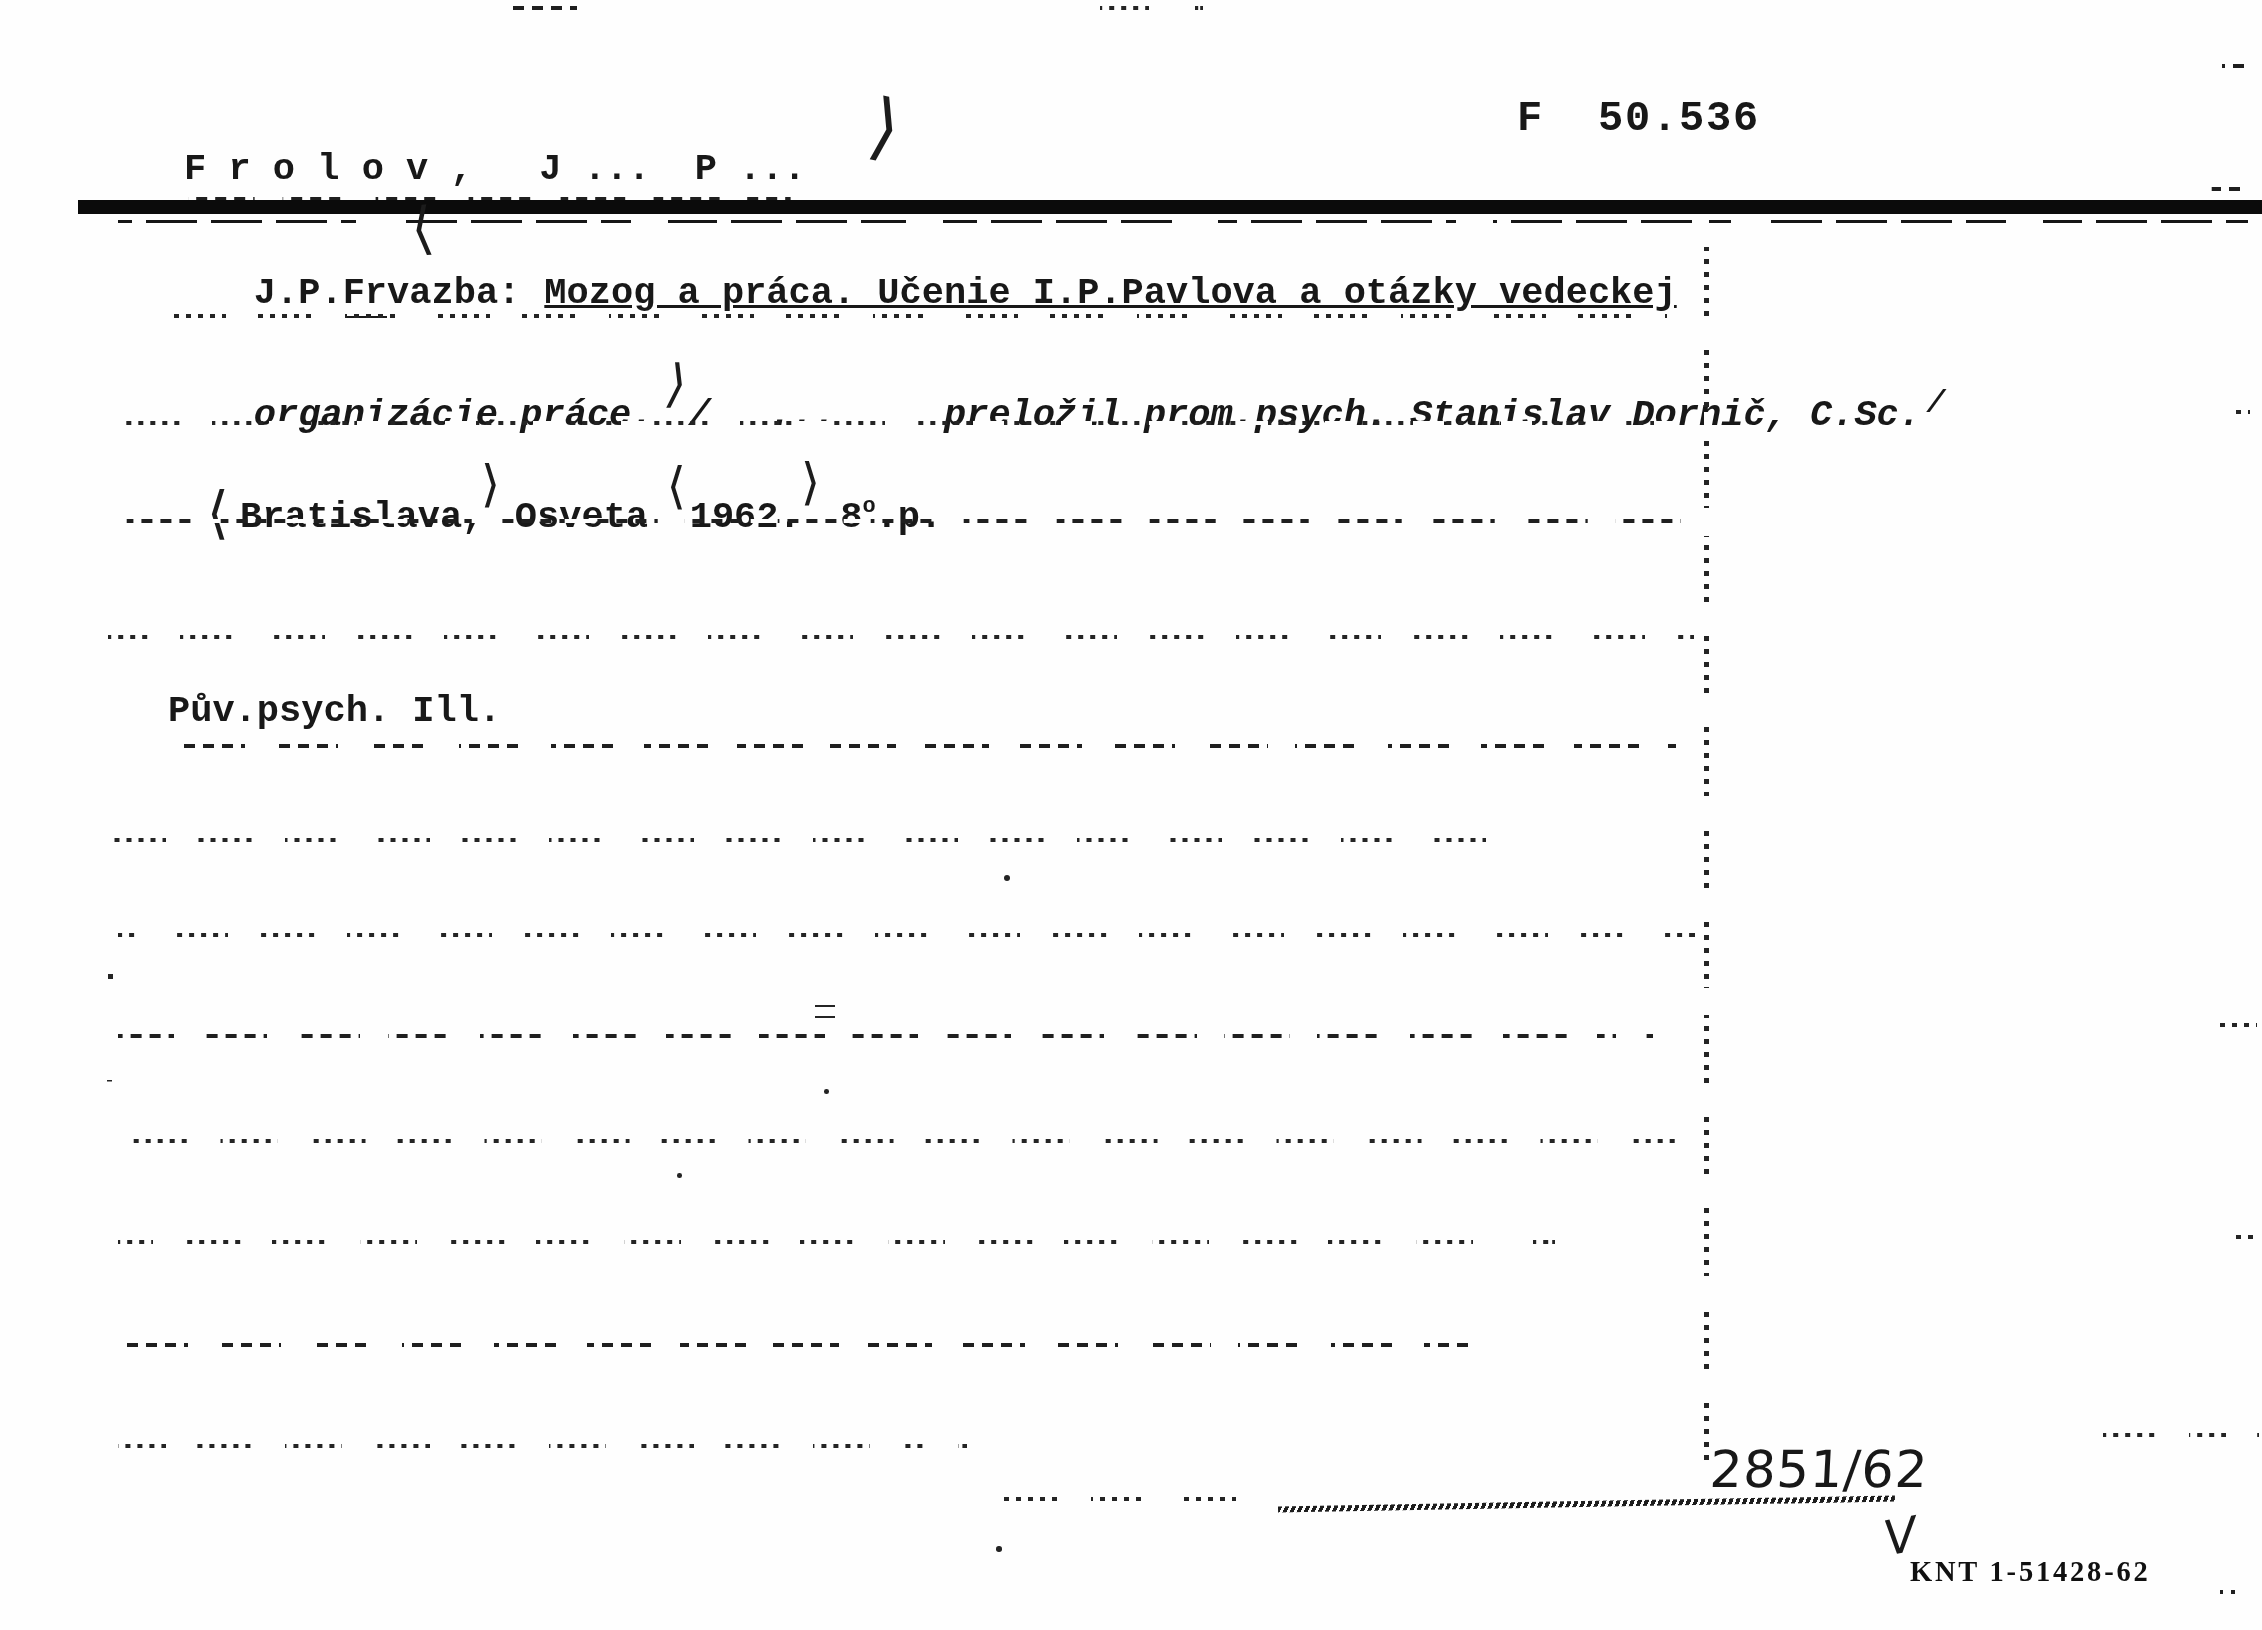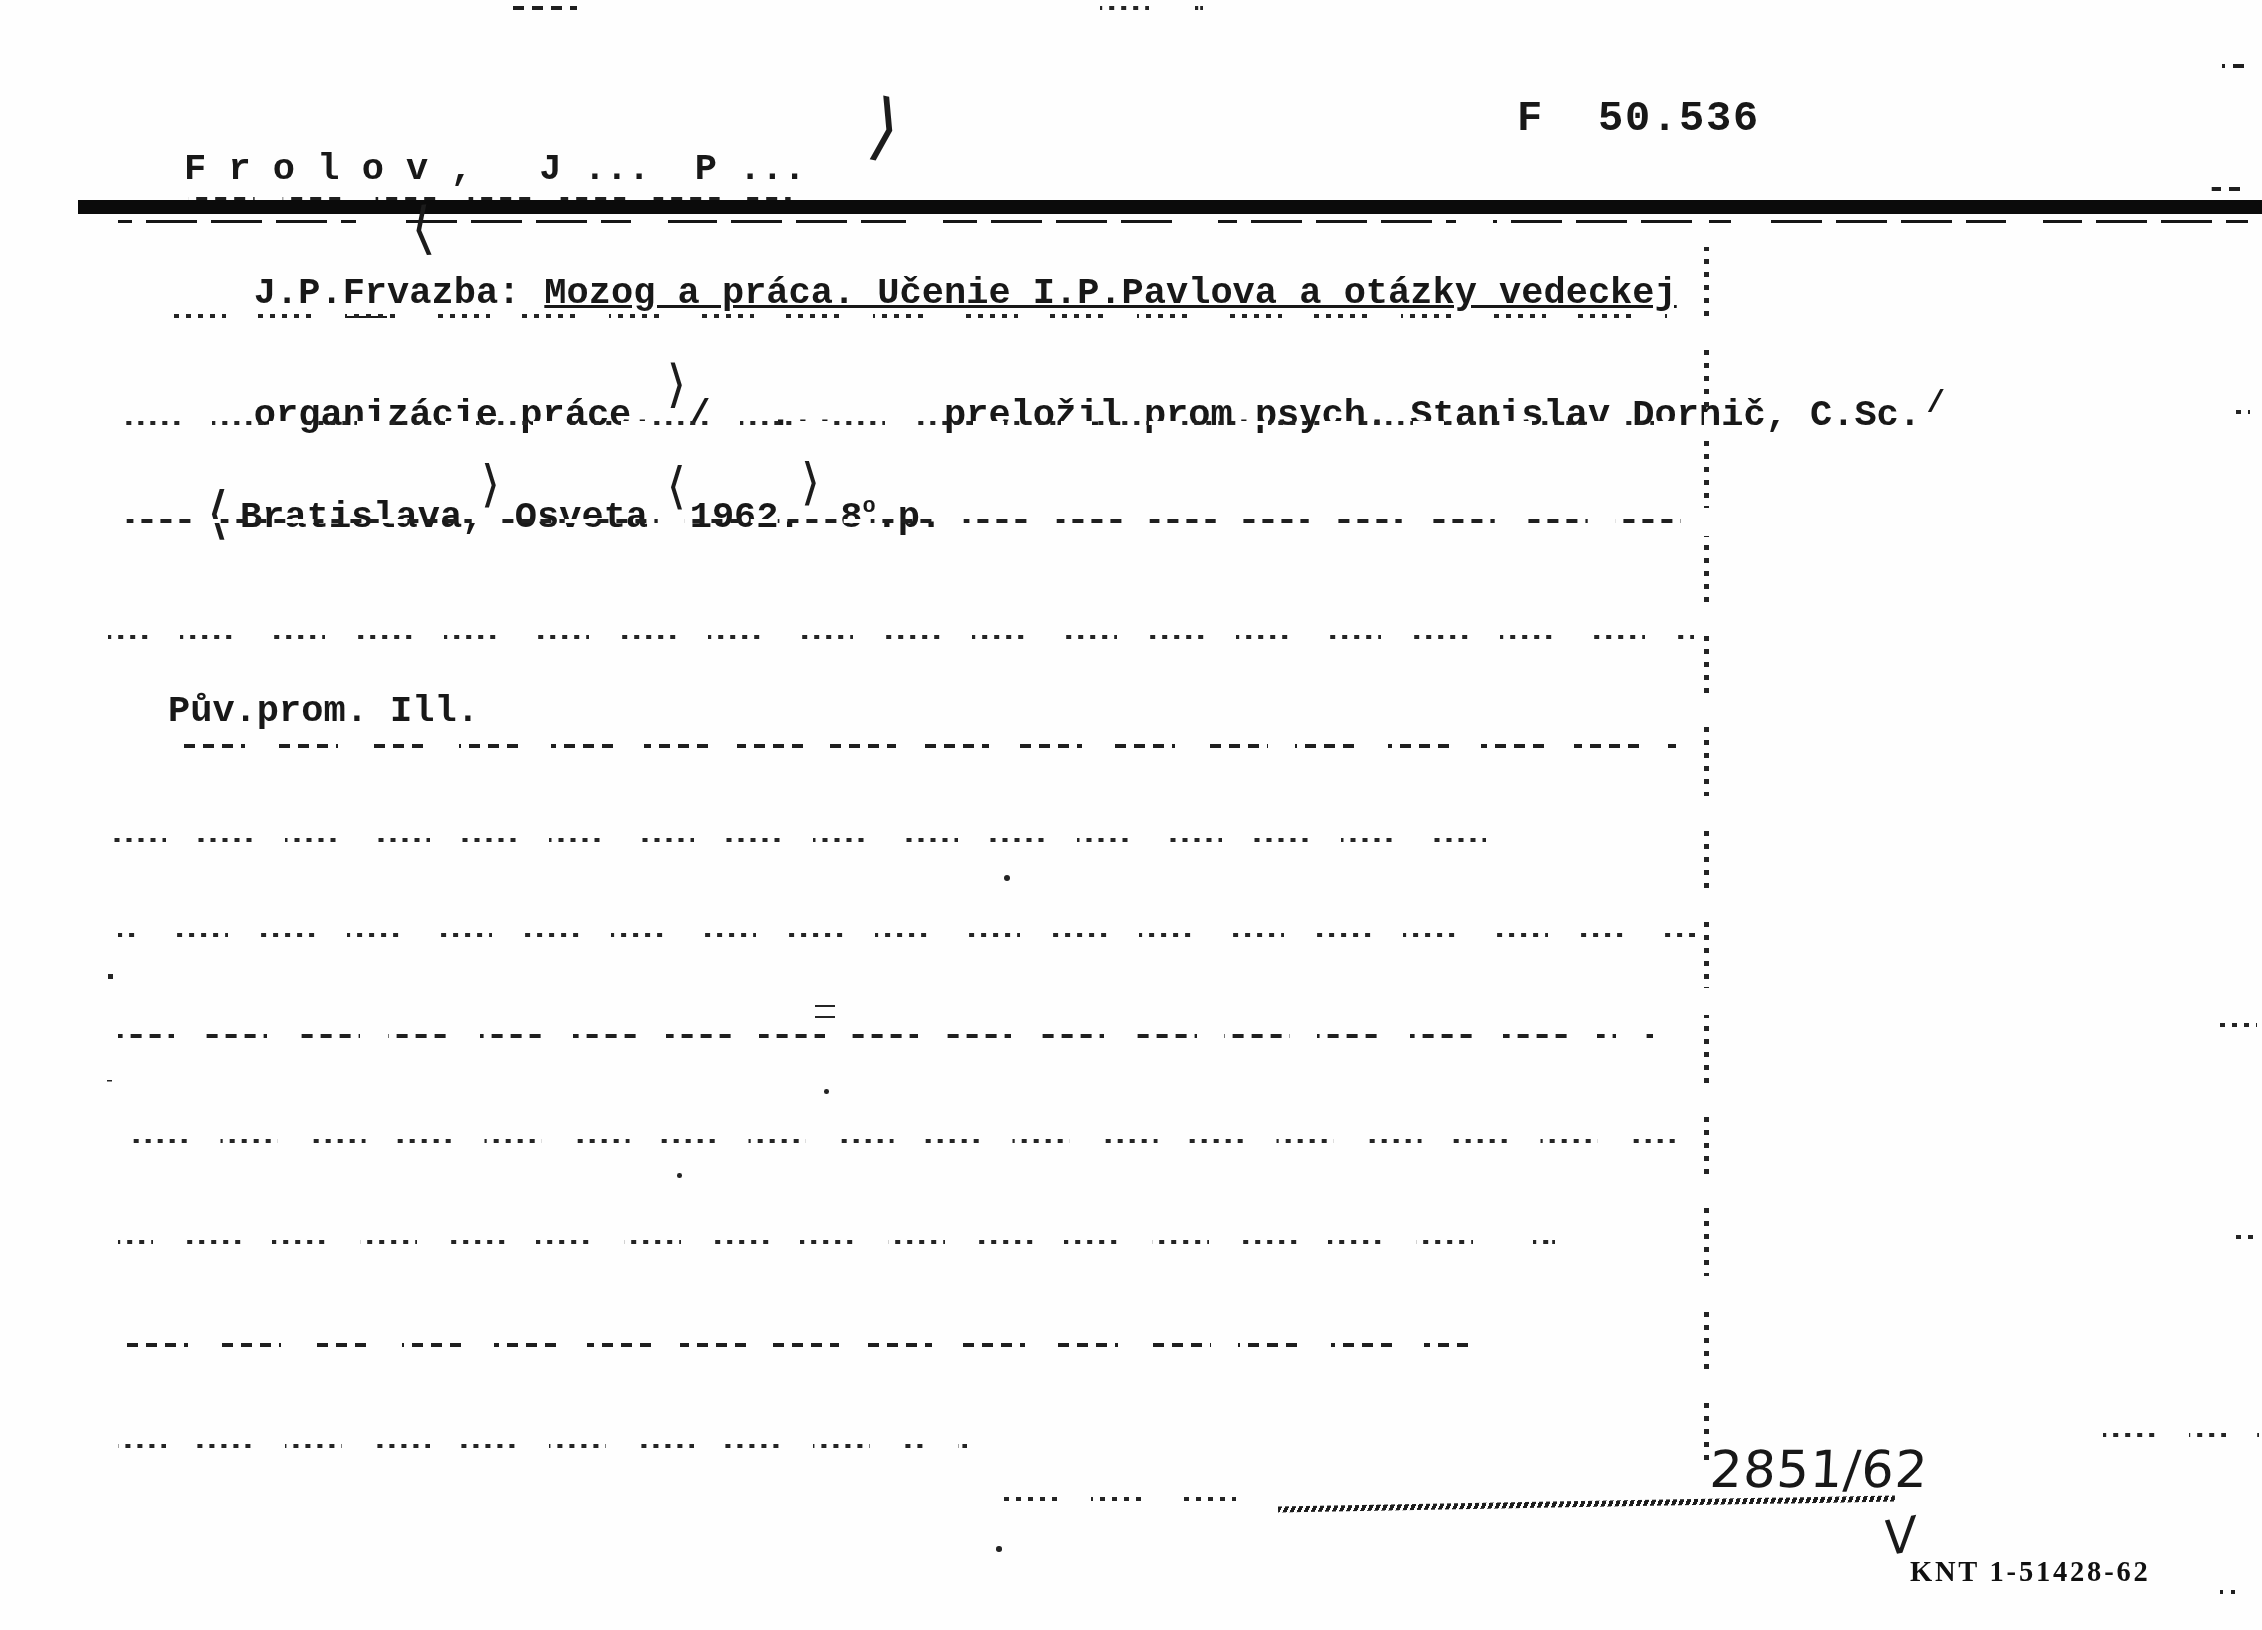--- a/index.html
+++ b/index.html
@@ -69,34 +69,34 @@
   <div class="rule-thick" style="left:78px;top:200px;width:2185px;height:13.8px;"></div>
   <div class="dl dl-long" style="left:81px;top:220px;width:2167px;"></div>
 
   <div class="abs tw" style="left:165px;top:235px;">
     <span>J.P.</span><span class="u-emph">Fr</span><span>vazba:</span><span style="margin-left:24px;text-decoration:underline;">Mozog a práca. Učenie I.P.Pavlova a otázky vedeckej</span>
   </div>
   <span class="mark-abs" style="left:411px;top:195px;font-size:57px;transform:rotate(-6deg);">⟨</span>
 
   <div class="dl dl-dots" style="left:138px;top:314px;width:1529px;"></div>
 
-  <div class="abs tw" style="left:165px;top:342px;">
+  <div class="abs tw" style="left:165px;top:342px;font-style:italic;">
     <span>organizácie práce.</span><span class="angle" style="font-size:51px;position:relative;top:-24px;margin-left:13px;">⟩</span><span style="margin-left:1.8px;">/</span><span style="margin-left:59px;">...</span><span style="margin-left:108px;">preložil prom.psych. Stanislav Dornič, C.Sc.</span><span class="raised-slash" style="margin-left:5.5px;">/</span>
   </div>
 
   <div class="dl dl-dots" style="left:118px;top:421px;width:1561px;background-position:-25px 0,-3.7px 0;"></div>
 
   <div class="abs tw" style="left:118px;top:439px;">
     <span class="angle" style="font-size:57px;position:relative;top:5.5px;">⟨</span><span style="margin-left:11px;">Bratislava,</span><span class="angle" style="font-size:50px;position:relative;top:-26px;margin-left:-3.7px;">⟩</span><span style="margin-left:14.7px;">Osveta</span><span class="angle" style="font-size:50px;position:relative;top:-24px;margin-left:18.4px;">⟨</span><span style="margin-left:3.7px;">1962.</span><span class="angle" style="font-size:50px;position:relative;top:-27.5px;">⟩</span><span style="margin-left:20px;"><span>8</span><span class="sup">o</span><span>.p.</span></span>
   </div>
 
   <div class="dl dl-dash" style="left:108px;top:519px;width:1586px;background-position:-8.3px 0,-4.6px 0;"></div>
   <div class="dl dl-dots" style="left:108px;top:635px;width:1586px;background-position:-47px 0,-1.8px 0;"></div>
 
-  <div class="abs tw" style="left:168px;top:692px;">Pův.prom. Ill.</div>
+  <div class="abs tw" style="left:168px;top:692px;">Pův.psych. Ill.</div>
   <div class="dl dl-dash" style="left:165px;top:744px;width:1524px;background-position:-13px 0,0 0;"></div>
 
   <div class="dl dl-dots" style="left:108px;top:838px;width:1437px;background-position:-30px 0,-5.5px 0;"></div>
   <div class="dl dl-dots" style="left:118px;top:933px;width:1577px;background-position:-66px 0,-0.9px 0;"></div>
   <div class="dl dl-dash" style="left:118px;top:1034px;width:1535px;background-position:-37px 0,-6.4px 0;"></div>
   <div class="dl dl-dots" style="left:118px;top:1139px;width:1577px;background-position:-16.5px 0,-8.3px 0;"></div>
   <div class="dl dl-dots" style="left:118px;top:1240px;width:1437px;background-position:-53px 0,-2.8px 0;"></div>
   <div class="dl dl-dash" style="left:118px;top:1343px;width:1373px;background-position:-23px 0,-10px 0;"></div>
   <div class="dl dl-dots" style="left:118px;top:1444px;width:849px;background-position:-40px 0,-4.6px 0;"></div>
   <div class="dl dl-dots" style="left:992px;top:1497px;width:271px;background-position:-20px 0,0 0;"></div>

